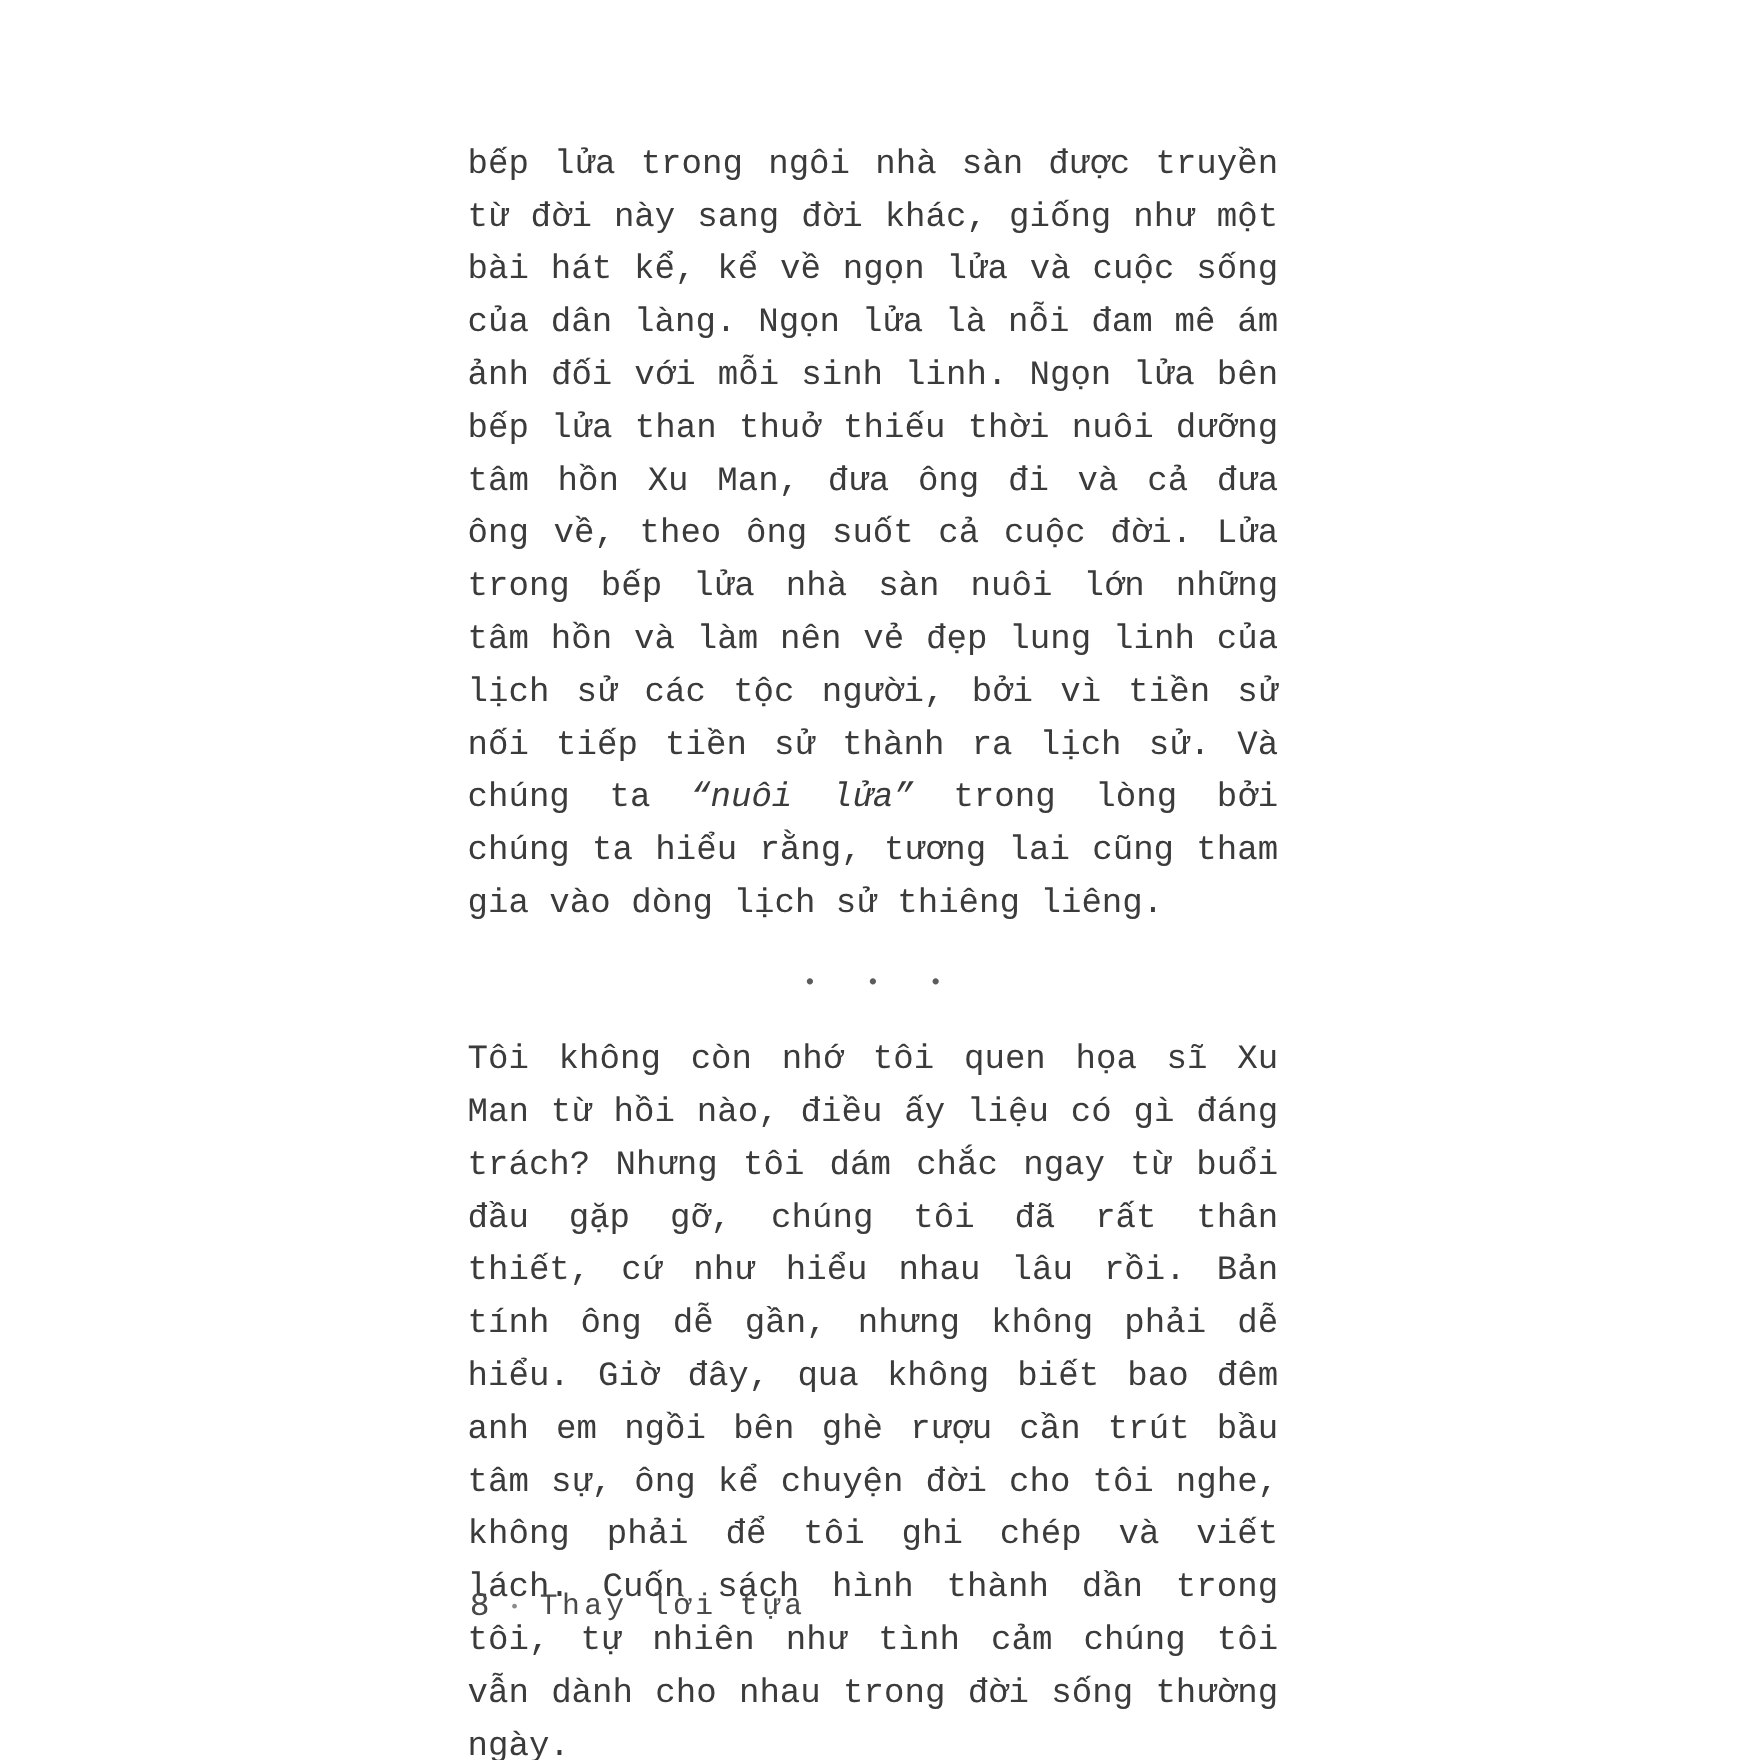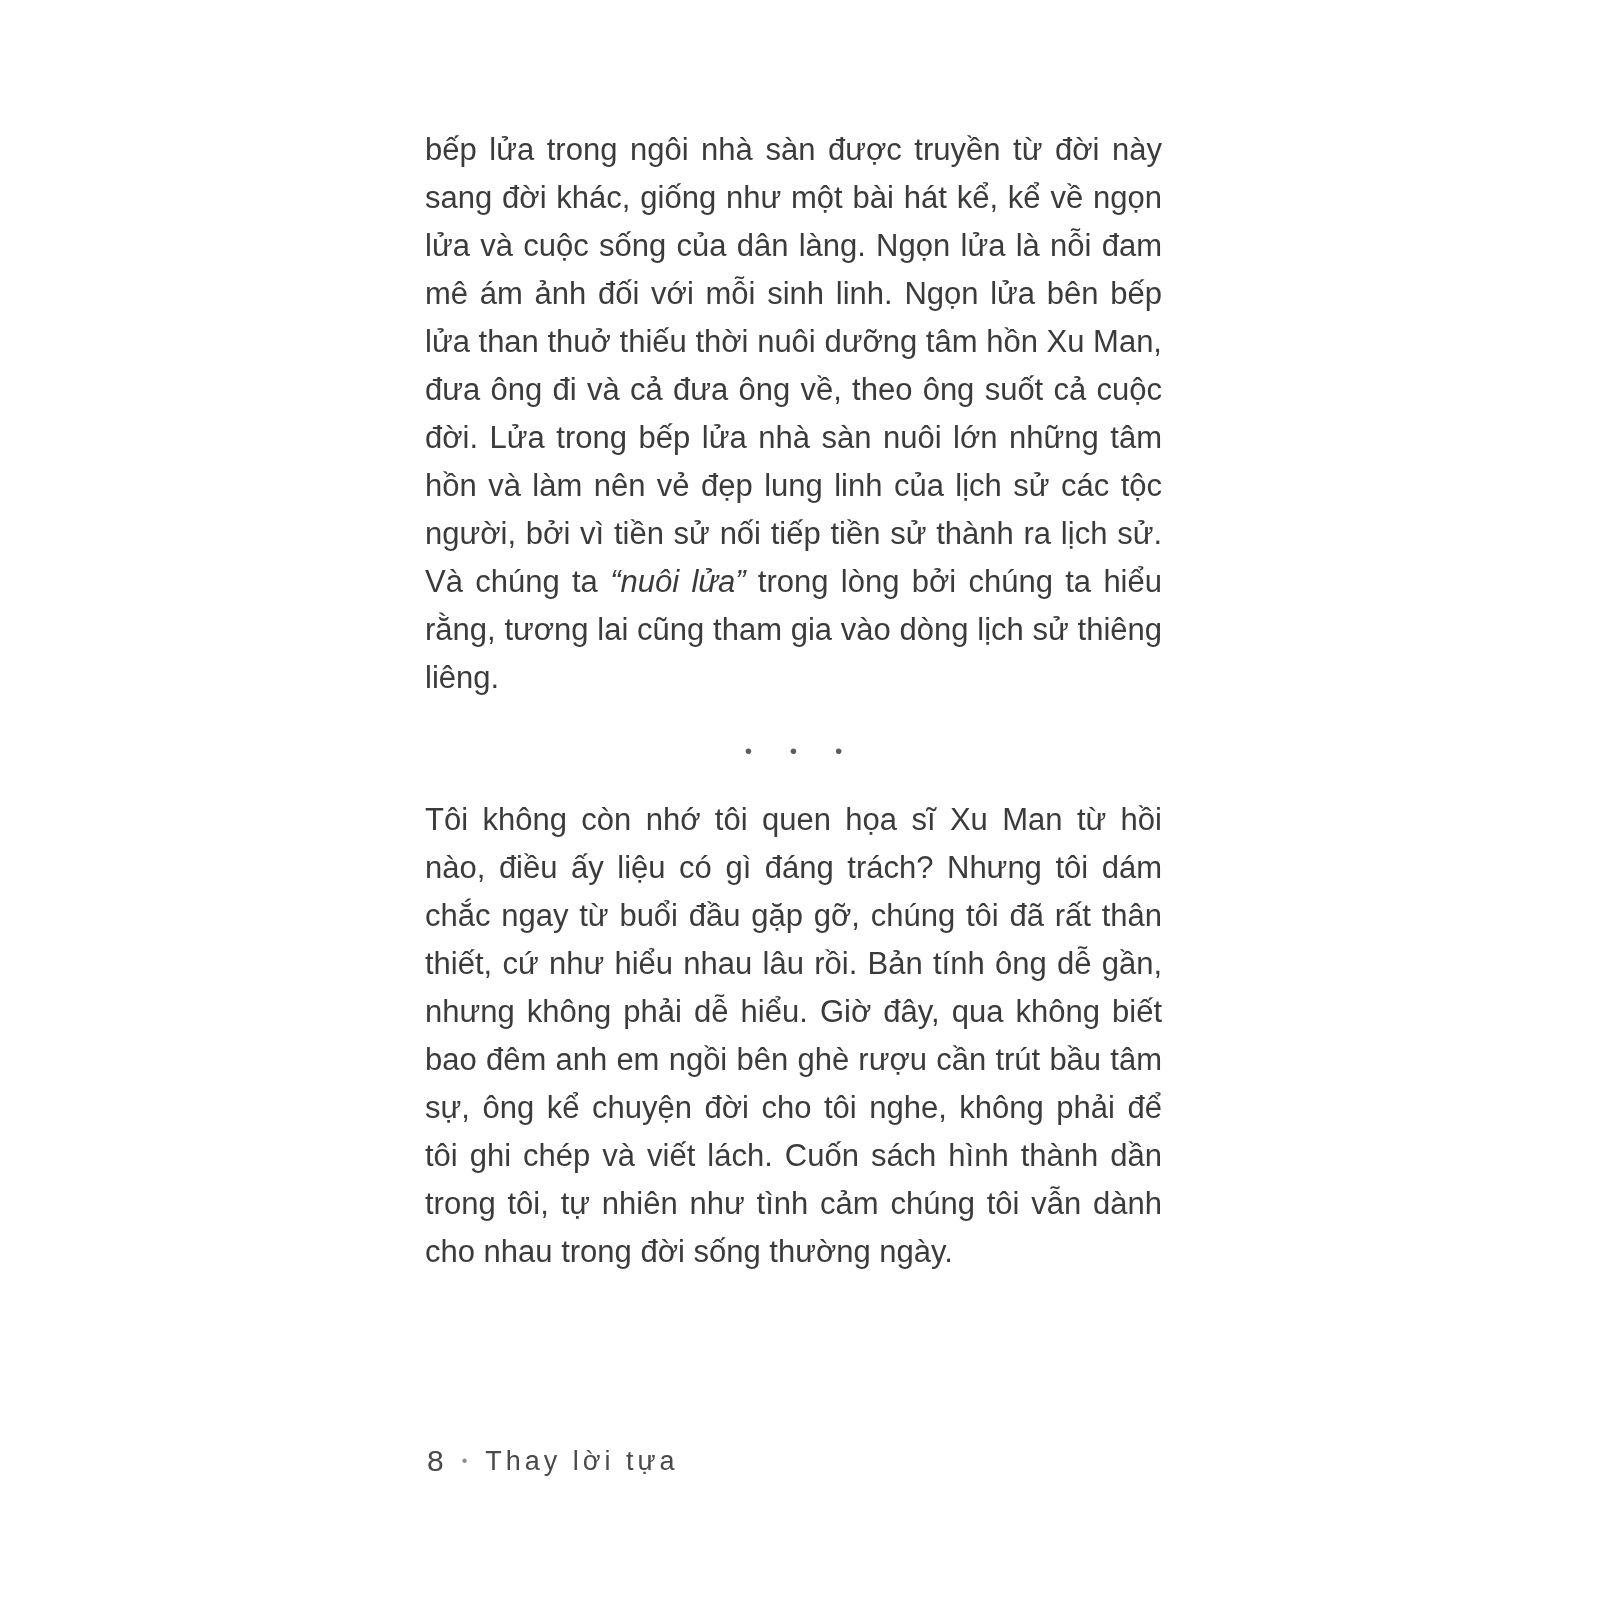--- a/index.html
+++ b/index.html
@@ -6,21 +6,21 @@
     margin: 0;
     padding: 0;
     background: #ffffff;
   }
   .page {
     position: relative;
     width: 1600px;
     height: 1600px;
     background: #ffffff;
     overflow: hidden;
-    font-family: Liberation Sans, sans-serif;
+    font-family: Liberation Mono, monospace;
   }
   .content {
     position: absolute;
     left: 425px;
     top: 126px;
     width: 737px;
     color: #3b3b3b;
     font-size: 31px;
     line-height: 48px;
     text-align: justify;

